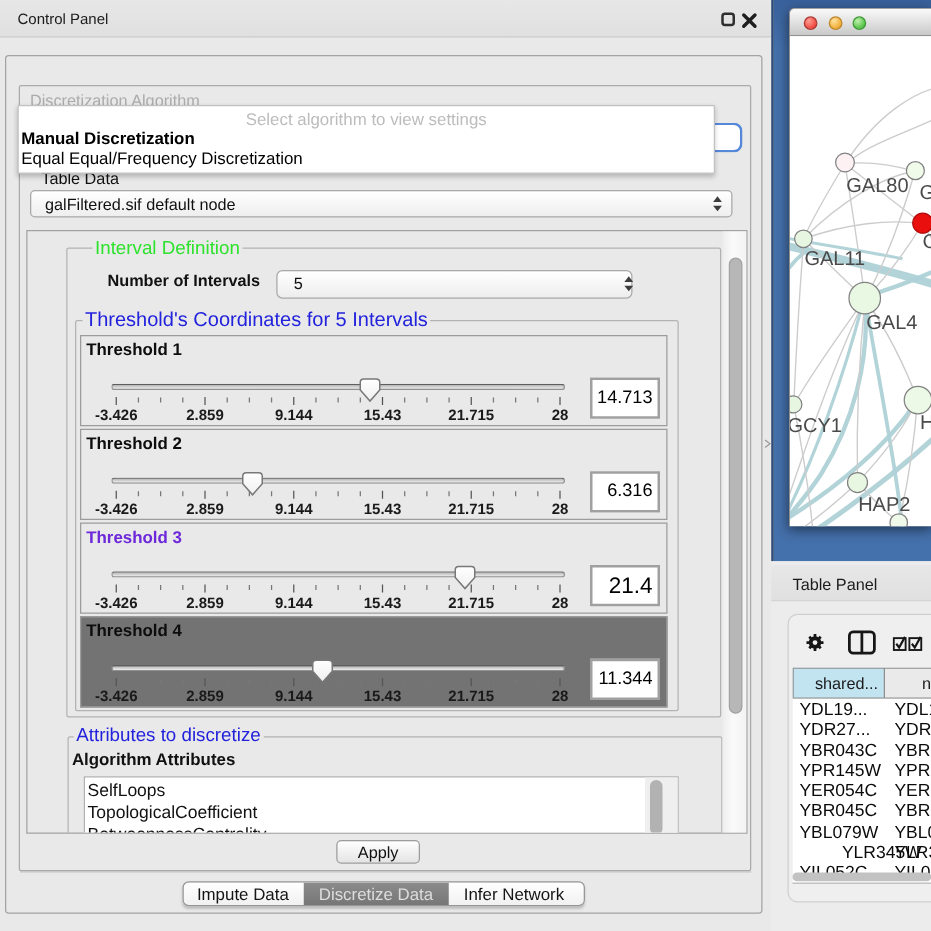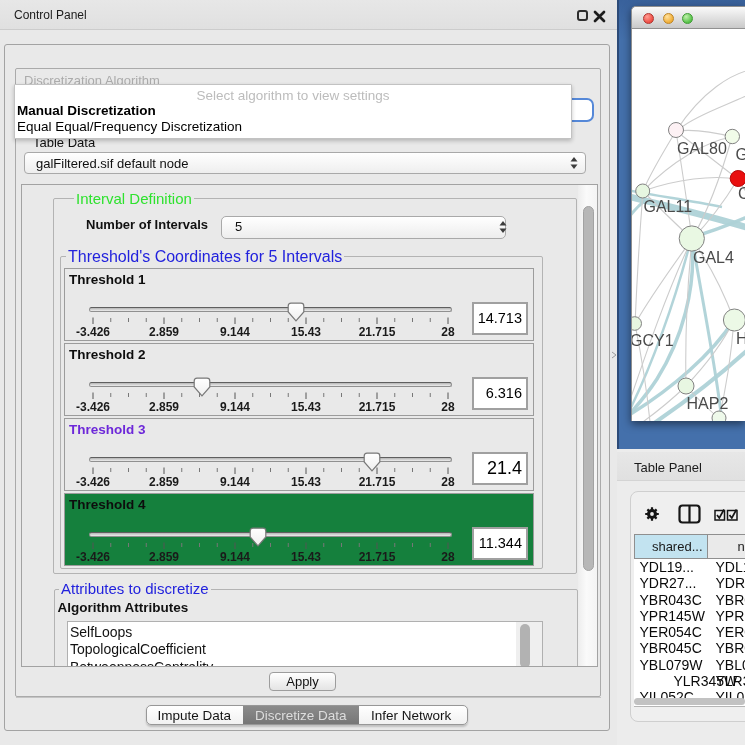--- a/index.html
+++ b/index.html
@@ -175,21 +175,21 @@
           <line x1="356.00" y1="0.5" x2="356.00" y2="7" stroke="#555" stroke-width="1"></line>
         </svg>
       <div class="lbl" style="left:28px;top:56px;transform:translateX(-50%);font-size:12px;font-weight:bold;color:#1a1a1a;">-3.426</div>
         <div class="lbl" style="left:99px;top:56px;transform:translateX(-50%);font-size:12px;font-weight:bold;color:#1a1a1a;">2.859</div>
         <div class="lbl" style="left:170px;top:56px;transform:translateX(-50%);font-size:12px;font-weight:bold;color:#1a1a1a;">9.144</div>
         <div class="lbl" style="left:241px;top:56px;transform:translateX(-50%);font-size:12px;font-weight:bold;color:#1a1a1a;">15.43</div>
         <div class="lbl" style="left:312px;top:56px;transform:translateX(-50%);font-size:12px;font-weight:bold;color:#1a1a1a;">21.715</div>
         <div class="lbl" style="left:383px;top:56px;transform:translateX(-50%);font-size:12px;font-weight:bold;color:#1a1a1a;">28</div>
       <div class="abs" style="left:407px;top:33px;width:56px;height:33px;background:#fff;border:2px solid #a0a0a0;font-size:18px;color:#000;text-align:right;line-height:29px;padding-right:4px;">21.4</div>
     </div>
-    <div class="abs" style="left:42px;top:308px;width:470px;height:73px;border:1px solid #9c9c9c;background:#15803d;">
+    <div class="abs" style="left:42px;top:308px;width:470px;height:73px;border:1px solid #9c9c9c;background:#737373;">
       <div class="lbl" style="left:4px;top:3px;font-size:13.5px;font-weight:bold;color:#0d0d0d;">Threshold 4</div>
       <div class="abs" style="left:24px;top:37.5px;width:363px;height:5px;background:linear-gradient(#b5b5b5,#ededed);border:1px solid #909090;border-top-color:#5f5f5f;border-radius:3px;"></div>
       <svg class="abs" style="left:184.3px;top:32.5px;" width="18" height="20" viewBox="0 0 18 20">
           <path d="M1.2 4 Q1.2 1.2 4 1.2 L14 1.2 Q16.8 1.2 16.8 4 L16.8 10 L9 18.8 L1.2 10 Z" fill="url(#thg3)" stroke="#787878" stroke-width="1.2"></path>
           <defs>
             <linearGradient id="thg3" x1="0" y1="0" x2="0" y2="1">
               <stop offset="0" stop-color="#ffffff"></stop>
               <stop offset="1" stop-color="#efefef"></stop>
             </linearGradient>
           </defs>

